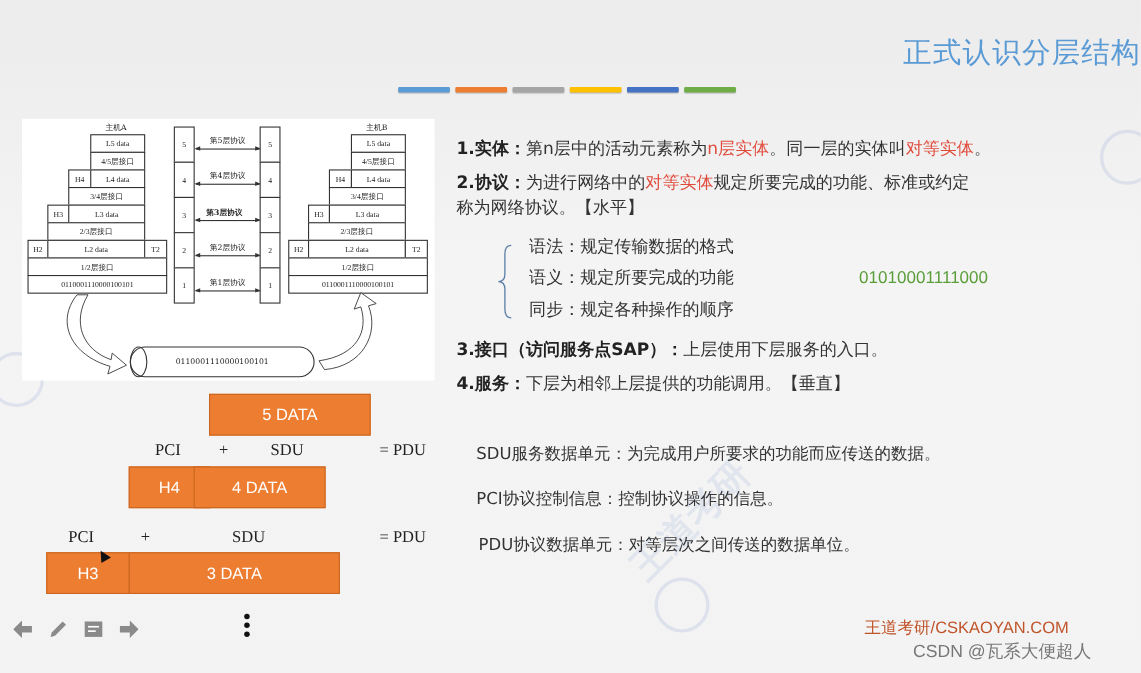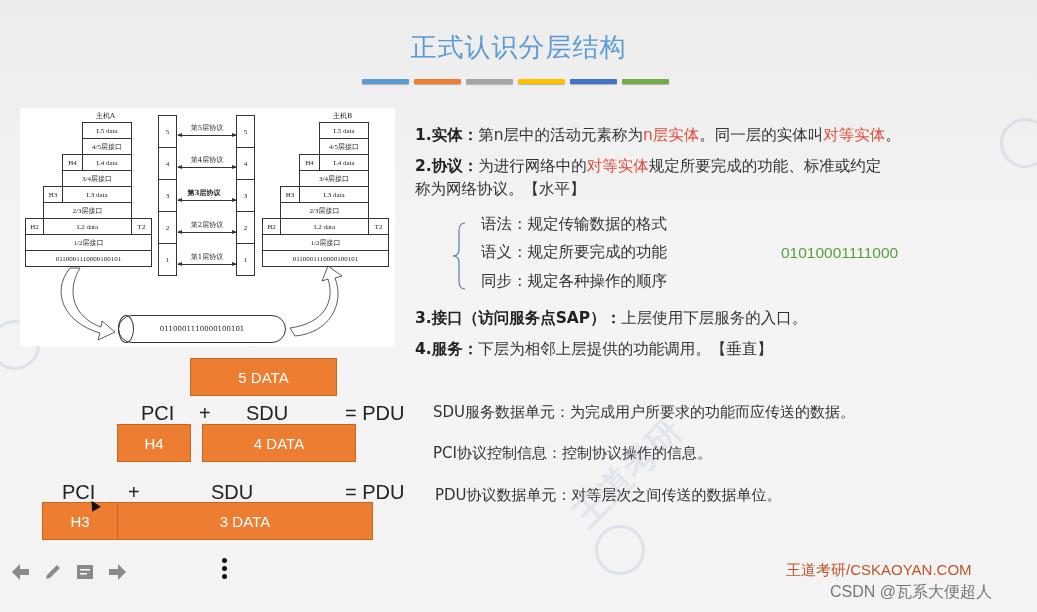--- a/index.html
+++ b/index.html
@@ -8,21 +8,21 @@
     background: #f1f1f1;
     font-family: "DejaVu Sans", sans-serif;
     position: relative;
     color: #333;
   }
   .slide {
     position: absolute; left: 0; top: 0; width: 1037px; height: 612px;
     background: linear-gradient(180deg, #ececec 0%, #f4f4f4 40%, #f3f3f3 100%);
   }
   .title {
-    position: absolute; left: 0; width: 1037px; top: 30px; text-align: center;
+    position: absolute; left: 0; width: 1037px; top: 30px; text-align: right;
     font-size: 26px; color: #5b9bd5; letter-spacing: 1px;
     font-family: "DejaVu Sans", sans-serif;
   }
   .color-bars { position: absolute; top: 79px; left: 362px; display: flex; gap: 5px; }
   .color-bars span { display: block; width: 47px; height: 5px; border-radius: 1px; box-shadow: 0 1px 1px rgba(0,0,0,0.25); }
 
   
   .diagram {
     position: absolute; left: 20px; top: 108px; width: 375px; height: 238px;
     background: #fff;
@@ -69,21 +69,21 @@
     position: absolute; left: 453px; top: 221px; width: 12px; height: 70px;
   }
 
   
   .orange {
     position: absolute; background: #ed7d31; color: #fff; font-size: 15px;
     display: flex; align-items: center; justify-content: center;
     border: 1px solid #c8651f;
     font-family: "Liberation Sans", sans-serif;
   }
-  .lbl { position: absolute; font-size: 20px; color: #222; font-family: Liberation Sans, sans-serif; }
+  .lbl { position: absolute; font-size: 15px; color: #222; font-family: Liberation Serif, serif; }
   .def { position: absolute; font-size: 15px; color: #333; white-space: nowrap; }
 
   
   .toolbar { position: absolute; left: 10px; top: 561px; display: flex; gap: 10px; align-items: center; }
   .tool { width: 22px; height: 22px; display: flex; align-items: center; justify-content: center; cursor: pointer; }
   .more { position: absolute; left: 218px; top: 556px; width: 12px; height: 28px; cursor: pointer; }
   .more span { display: block; width: 5px; height: 5px; border-radius: 50%; background: #111; margin: 2px auto 3px; }
 
   .brand { position: absolute; left: 786px; top: 561px; font-size: 15px; color: #c0542b; font-family: "Liberation Sans", sans-serif; }
   .csdn { position: absolute; left: 830px; top: 582px; font-size: 16px; color: #777; font-family: "Liberation Sans", sans-serif; }
@@ -209,28 +209,28 @@
     <span class="bold">4.服务：</span><span>下层为相邻上层提供的功能调用。【垂直】</span>
   </div>
 
   <div class="orange" style="left:190px; top:358px; width:147px; height:38px;">5 DATA</div>
 
   <div class="lbl" style="left:141px; top:402px;">PCI</div>
   <div class="lbl" style="left:199px; top:402px;">+</div>
   <div class="lbl" style="left:246px; top:402px;">SDU</div>
   <div class="lbl" style="left:345px; top:402px;">= PDU</div>
   <div class="orange" style="left:117px; top:424px; width:74px; height:38px;">H4</div>
-  <div class="orange" style="left:202px; top:424px; width:154px; height:38px;">4 DATA</div>
+  <div class="orange" style="left:176px; top:424px; width:120px; height:38px;">4 DATA</div>
 
   <div class="lbl" style="left:62px; top:481px;">PCI</div>
   <div class="lbl" style="left:128px; top:481px;">+</div>
   <div class="lbl" style="left:211px; top:481px;">SDU</div>
   <div class="lbl" style="left:345px; top:481px;">= PDU</div>
   <div class="orange" style="left:42px; top:502px; width:76px; height:38px;">H3</div>
-  <div class="orange" style="left:117px; top:502px; width:256px; height:38px;">3 DATA</div>
+  <div class="orange" style="left:117px; top:502px; width:192px; height:38px;">3 DATA</div>
 
   <div class="cursor"></div>
 
   <div class="def" style="left:433px; top:403px;">SDU服务数据单元：为完成用户所要求的功能而应传送的数据。</div>
   <div class="def" style="left:433px; top:444px;">PCI协议控制信息：控制协议操作的信息。</div>
   <div class="def" style="left:435px; top:486px;">PDU协议数据单元：对等层次之间传送的数据单位。</div>
 
   <div class="toolbar">
     <div class="tool">
       <svg width="18" height="16" viewBox="0 0 18 16">

